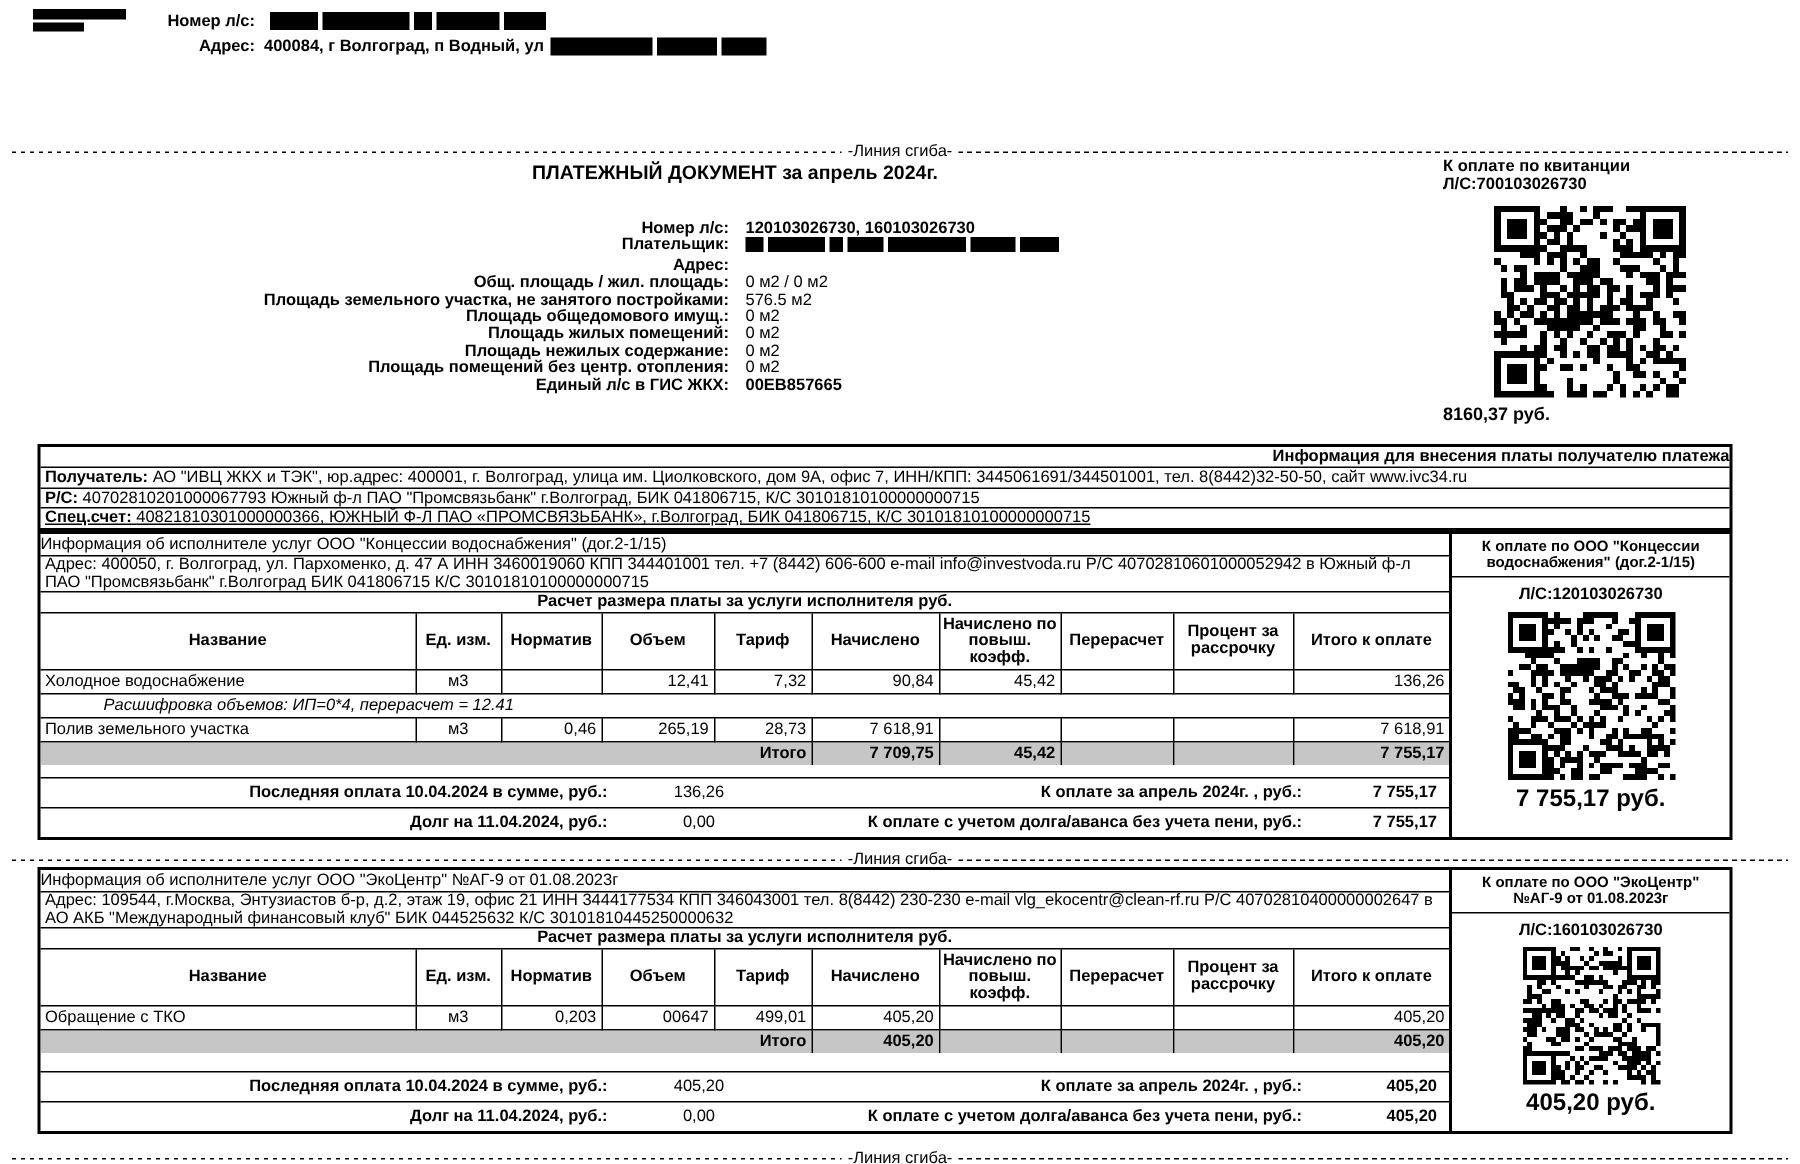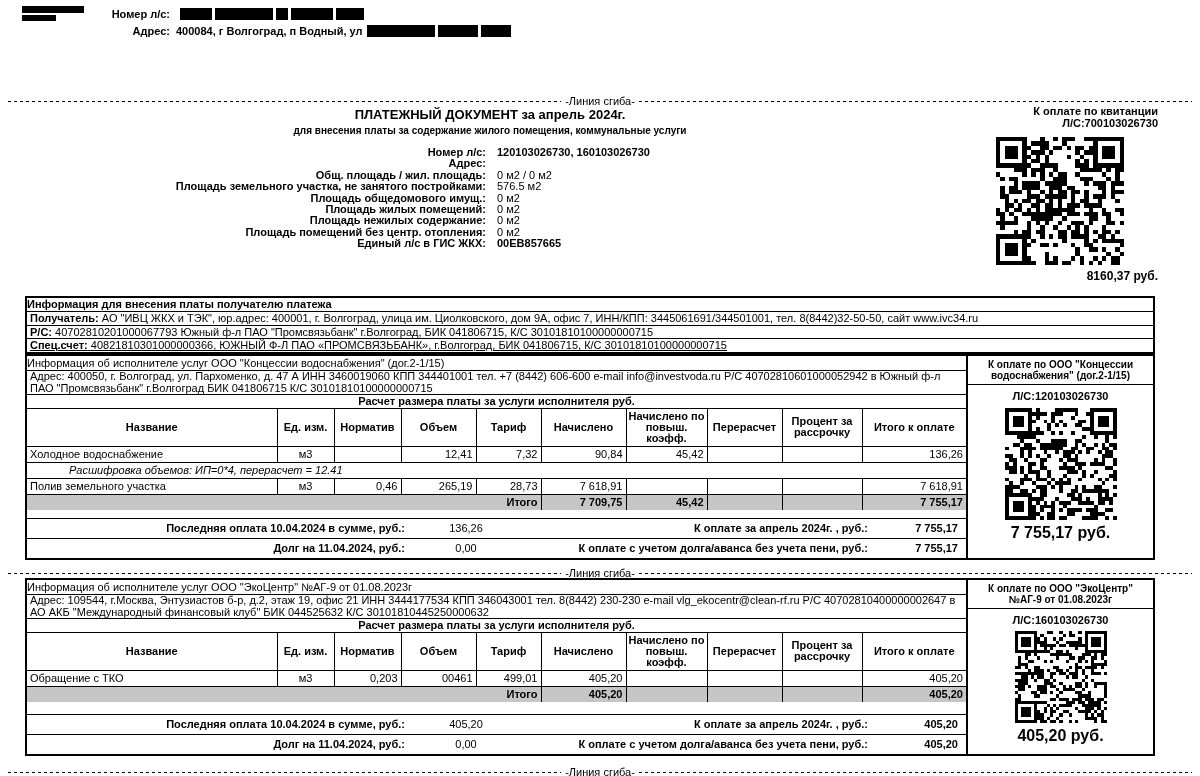--- a/index.html
+++ b/index.html
@@ -23,36 +23,36 @@
   .fold{position:absolute;left:8px;right:8px;display:flex;align-items:center;gap:4px}
   .fold .dash{flex:1;height:1px;background:repeating-linear-gradient(90deg,#000 0 3px,transparent 3px 6px)}
   .fold-label{font-size:11px}
 
   
   .doc-header{position:absolute;left:25px;top:107px;width:930px;text-align:center}
   .doc-title{font-size:13px;font-weight:700}
   .doc-sub{font-size:10px;font-weight:700;margin-top:3px}
 
   
-  .receipt{position:absolute;left:962px;top:105px;width:196px;text-align:right}
+  .receipt{position:absolute;left:962px;top:105px;width:196px;text-align:left}
   .receipt .cap{font-weight:700;font-size:11px;line-height:12px}
   .qr{margin:8px auto 4px}
   .qr svg{display:block;width:100%;height:100%}
   .receipt .amount{font-weight:700;font-size:12px;margin-top:2px}
 
   
   .details{position:absolute;left:25px;top:147px;width:935px}
   .drow{display:flex;line-height:11.4px;font-size:11px}
   .dlabel{width:466px;text-align:right;font-weight:700;padding-right:5px;white-space:nowrap}
   .dvalue{padding-left:6px;white-space:nowrap}
   .dvalue .redact-group i{height:10px}
 
   
   .payee{position:absolute;left:25px;top:296px;width:1130px;border:2px solid #000;background:#fff}
-  .payee .ttl{text-align:left;font-weight:700;border-bottom:1px solid #000;line-height:13px}
+  .payee .ttl{text-align:right;font-weight:700;border-bottom:1px solid #000;line-height:13px}
   .pline{border-bottom:1px solid #000;padding:0 3px;line-height:12.5px}
   .pline:last-child{border-bottom:0}
   .pline .lb{font-weight:700}
   .pline.ul{text-decoration:underline}
 
   
   .section{position:absolute;left:25px;width:1130px;border:2px solid #000;display:flex;align-items:stretch;background:#fff}
   .sec-main{width:939px;display:flex;flex-direction:column}
   .sec-side{flex:1;border-left:2px solid #000;display:flex;flex-direction:column;align-items:center;text-align:center}
   .sec-title{font-weight:400;text-align:left;border-bottom:1px solid #000;line-height:14px}
@@ -109,21 +109,20 @@
 </div>
 
 <div class="fold" style="top:95px">
   <span class="dash"></span>
   <span class="fold-label">-Линия сгиба-</span>
   <span class="dash"></span>
 </div>
 
 <div class="doc-header">
   <div class="doc-title">ПЛАТЕЖНЫЙ ДОКУМЕНТ за апрель 2024г.</div>
-  <div class="doc-sub">для внесения платы за содержание жилого помещения, коммунальные услуги</div>
 </div>
 
 <div class="receipt">
   <div class="cap">К оплате по квитанции</div>
   <div class="cap">Л/С:700103026730</div>
   <div class="qr" style="width:128px;height:128px">
       <svg viewBox="0 0 29 29" shape-rendering="crispEdges" fill="#000">
         <rect x="0" y="0" width="1" height="1"></rect>
         <rect x="1" y="0" width="1" height="1"></rect>
         <rect x="2" y="0" width="1" height="1"></rect>
@@ -548,20 +547,34 @@
     </div>
   <div class="amount">8160,37 руб.</div>
 </div>
 
 <div class="details">
   <div class="drow">
     <span class="dlabel">Номер  л/с:</span>
     <span class="dvalue b">120103026730, 160103026730</span>
   </div>
   <div class="drow">
+    <span class="dlabel">Плательщик:</span>
+    <span class="dvalue">
+      <span class="redact-group" style="margin-left:0">
+        <i style="width:12px"></i>
+          <i style="width:38px"></i>
+          <i style="width:9px"></i>
+          <i style="width:24px"></i>
+          <i style="width:52px"></i>
+          <i style="width:30px"></i>
+          <i style="width:26px"></i>
+      </span>
+    </span>
+  </div>
+  <div class="drow">
     <span class="dlabel">Адрес:</span>
   </div>
   <div class="drow">
     <span class="dlabel">Общ. площадь / жил. площадь:</span>
     <span class="dvalue">0 м2 / 0 м2</span>
   </div>
   <div class="drow">
     <span class="dlabel">Площадь земельного участка, не занятого постройками:</span>
     <span class="dvalue">576.5 м2</span>
   </div>
@@ -1135,21 +1148,21 @@
         <th>Начислено</th>
         <th>Начислено по повыш. коэфф.</th>
         <th>Перерасчет</th>
         <th>Процент за рассрочку</th>
         <th>Итого к оплате</th>
       </tr>
       <tr>
         <td class="name">Обращение с ТКО</td>
         <td style="text-align:center">м3</td>
         <td class="num">0,203</td>
-        <td class="num">00461</td>
+        <td class="num">00647</td>
         <td class="num">499,01</td>
         <td class="num">405,20</td>
         <td class="num"></td>
         <td class="num"></td>
         <td class="num"></td>
         <td class="num">405,20</td>
       </tr>
       <tr class="totals">
         <td colspan="5" style="text-align:right">Итого</td>
         <td class="num">405,20</td>

